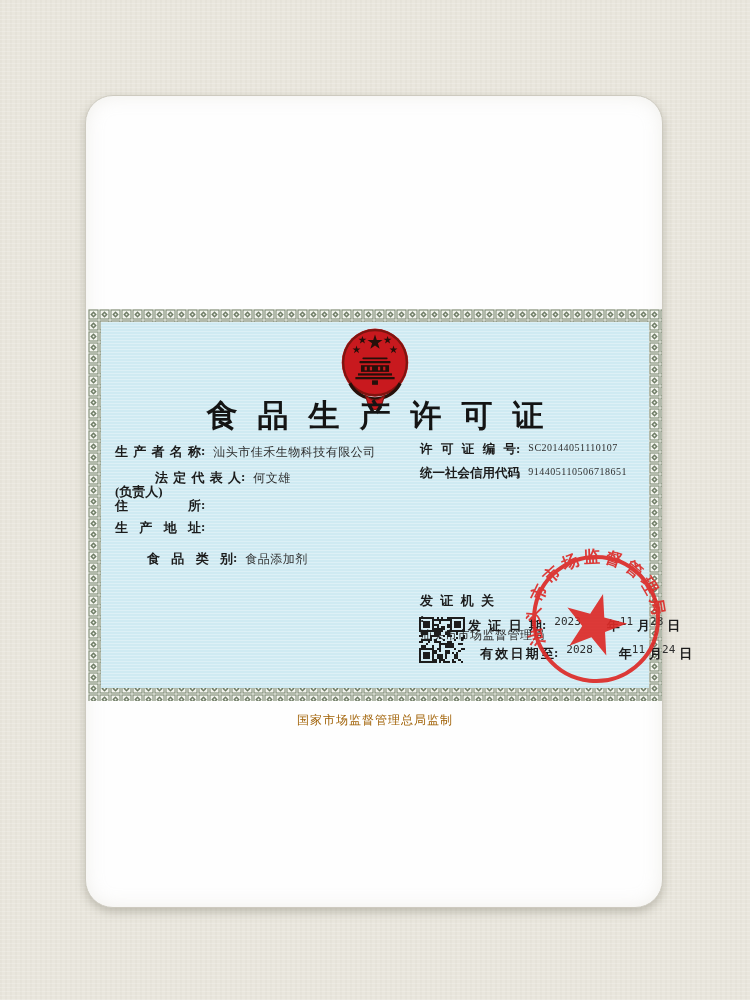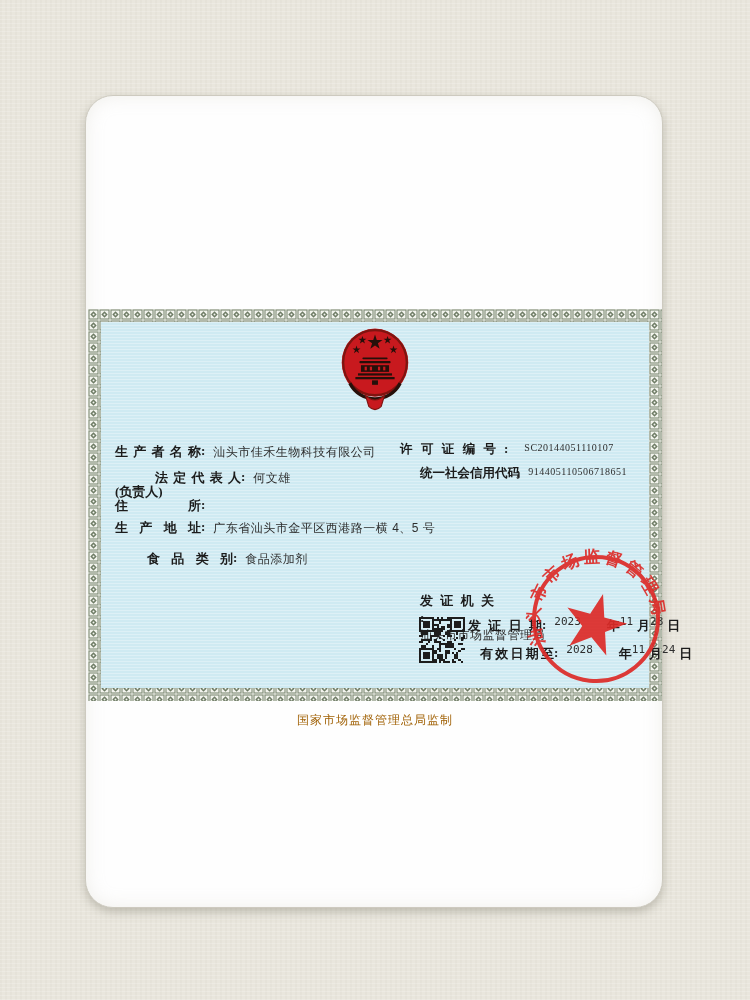--- a/index.html
+++ b/index.html
@@ -101,20 +101,21 @@
       <g fill="#c8191e">
         <rect x="36" y="53.5" width="3" height="5"></rect>
         <rect x="43" y="53.5" width="3" height="5"></rect>
         <rect x="54" y="53.5" width="3" height="5"></rect>
         <rect x="61" y="53.5" width="3" height="5"></rect>
       </g>
       <path d="M 16,76 A 38,38 0 0 0 84,76" fill="none" stroke="#26100a" stroke-width="4.5"></path>
       <path d="M37 92 q13 13 26 0 l-4.5 15 q-8.5 9 -17 0 Z" fill="#c8191e" stroke="#7e1410" stroke-width="1.5"></path>
     </svg>
 
+    <div class="cert-title">食品生产许可证</div>
 
     <div class="row" style="left:27px; top:134px;">
       <span class="lbl w86">生产者名称</span>
         <span class="colon">:</span>
       <span class="val">汕头市佳禾生物科技有限公司</span>
     </div>
 
     <div class="row" style="left:27px; top:160px;margin-left:40px;">
       <span class="lbl w86">法定代表人</span>
         <span class="colon">:</span>
@@ -123,30 +124,29 @@
     <div class="sub-lbl" style="left:27px; top:174px;">(负责人)</div>
 
     <div class="row" style="left:27px; top:188px;">
       <span class="lbl w86">住所</span>
         <span class="colon">:</span>
     </div>
 
     <div class="row" style="left:27px; top:210px;">
       <span class="lbl w86">生产地址</span>
         <span class="colon">:</span>
-      <span class="val">广东省汕头市金平区西港路一横 4、5 号</span>
     </div>
 
     <div class="row" style="left:40px; top:241px;margin-left:19px;">
       <span class="lbl w86">食品类别</span>
         <span class="colon">:</span>
       <span class="val">食品添加剂</span>
     </div>
 
-    <div class="row" style="left:312px; top:132px;gap:8px;">
+    <div class="row" style="left:332px; top:132px;">
       <span class="lbl w96">许可证编号</span>
         <span class="colon">:</span>
       <span class="val num">SC20144051110107</span>
     </div>
 
     <div class="row" style="left:332px; top:156px;">
       <span class="lbl w96">统一社会信用代码</span>
         <span class="colon">:</span>
       <span class="val num">914405110506718651</span>
     </div>

